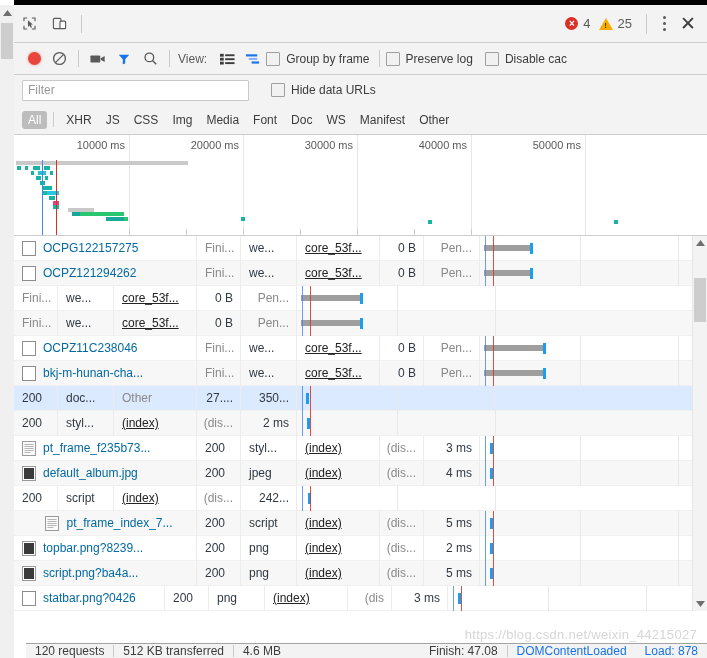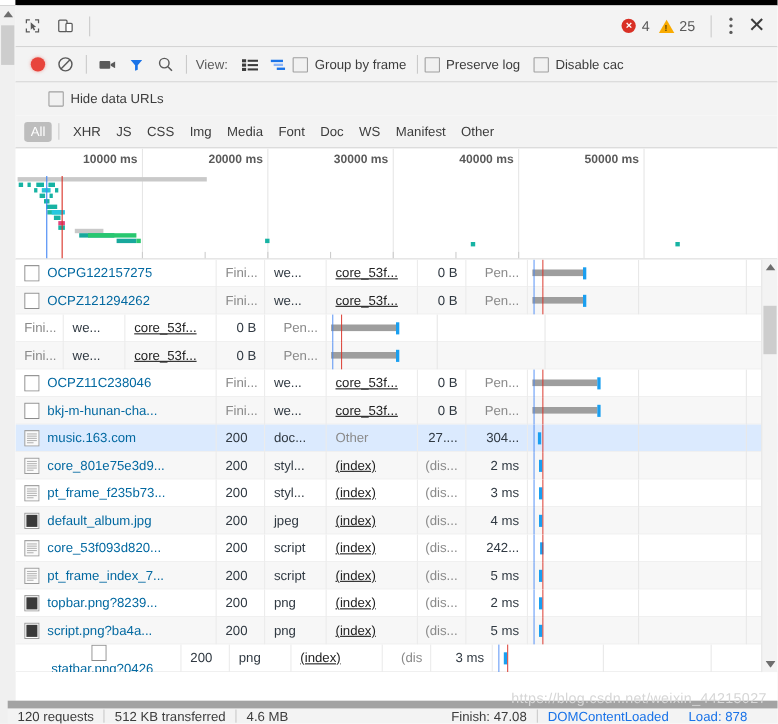--- a/index.html
+++ b/index.html
@@ -63,21 +63,21 @@
   .filterinput{width:215px;height:19px;background:#fff;border:1px solid #c9c9c9;border-radius:1px;padding:0 5px;font-size:12px;color:#9a9a9a;line-height:19px;cursor:text;}
   .hide-urls{display:flex;align-items:center;margin-left:22px;cursor:pointer;}
 
   
   .chipbar{position:relative;height:29px;background:#f3f3f3;display:flex;align-items:center;padding-left:8px;border-bottom:1px solid #cdcdcd;}
   .chip{font-size:12px;color:#3c3c3c;padding:2px 6px;border-radius:3px;margin-right:2px;cursor:pointer;}
   .chip.active{background:#bdbdbd;color:#fff;}
   .chip-sep{width:1px;height:15px;background:#cacaca;margin:0 6px 0 4px;}
 
   
-  .overview{position:relative;height:100px;background:#fff;border-bottom:1px solid #cdcdcd;overflow:hidden;font-weight:bold;}
+  .overview{position:relative;height:100px;background:#fff;border-bottom:1px solid #cdcdcd;overflow:hidden;}
   .ov-ruler{position:absolute;left:0;top:0;width:693px;height:25px;}
   .ov-tick{position:absolute;top:0;height:100px;border-left:1px solid #e6e6e6;}
   .ov-ticklabel{position:absolute;top:4px;font-size:11px;color:#5a5a5a;text-align:right;}
   .ov-band{position:absolute;background:#c9c9c9;}
   .ov-bar{position:absolute;height:4px;}
   .ov-line{position:absolute;top:25px;bottom:0;width:1px;}
   .ov-line.blue{background:#4285f4;}
   .ov-line.red{background:#d93025;}
   .ov-bottom-ticks{position:absolute;left:0;bottom:0;width:693px;height:6px;}
   .ov-bt{position:absolute;bottom:0;width:1px;height:6px;background:#cdcdcd;}
@@ -110,21 +110,21 @@
   .wf-blue-line{position:absolute;top:0;bottom:0;width:1px;background:#4285f4;opacity:.8;}
   .wf-red-line{position:absolute;top:0;bottom:0;width:1px;background:#d93025;opacity:.85;}
 
   
   .tscroll{position:absolute;right:0;top:0;bottom:0;width:14px;background:#f3f3f3;border-left:1px solid #e6e6e6;}
   .ts-up,.ts-dn{position:absolute;left:0;width:14px;height:14px;display:flex;align-items:center;justify-content:center;}
   .ts-up{top:0;}.ts-dn{bottom:0;}
   .ts-thumb{position:absolute;left:1px;top:42px;width:12px;height:44px;background:#cdcdcd;}
 
   
-  .statusbar{position:absolute;left:7px;right:0;bottom:0;height:14px;border-top:7px solid #a3a3a3;background:#f3f3f3;display:flex;align-items:center;font-size:12px;color:#3c3c3c;overflow:hidden;}
+  .statusbar{position:absolute;left:26px;right:0;bottom:0;height:14px;border-top:1px solid #a3a3a3;background:#f3f3f3;display:flex;align-items:center;font-size:12px;color:#3c3c3c;overflow:hidden;}
   .sb-item{padding:0 9px;white-space:nowrap;}
   .sb-sep{width:1px;height:12px;background:#cacaca;}
   .sb-blue{color:#1a73e8;}
 
   
   .watermark{position:absolute;right:10px;bottom:16px;font-size:13px;color:#d6d6d6;letter-spacing:.3px;pointer-events:none;white-space:nowrap;}
 </style>
 </head>
 <body>
 
@@ -237,20 +237,21 @@
         <span class="cbox"></span>
         <span class="cbtxt">Preserve log</span>
       </div>
       <div class="cbrow" style="margin-left:9px;">
         <span class="cbox"></span>
         <span class="cbtxt">Disable cac</span>
       </div>
     </div>
 
     <div class="filterbar">
+      <div class="filterinput" title="Filter">Filter</div>
       <div class="hide-urls">
         <span class="cbox"></span>
         <span class="cbtxt">Hide data URLs</span>
       </div>
     </div>
 
     <div class="chipbar">
       <div class="chip active">All</div>
       <div class="chip-sep"></div>
       <div class="chip">XHR</div>
@@ -455,251 +456,212 @@
                 <div class="wfcol" style="left:100px;"></div>
                 <div class="wfcol" style="left:198px;"></div>
               </div>
               <div class="wfbar" style="left:4px;width:59px;"></div>
               <div class="wfcap" style="left:63px;"></div>
               <div class="wf-blue-line" style="left:5px;"></div>
               <div class="wf-red-line" style="left:13px;"></div>
             </div>
           </div>
           <div class="trow sel">
+            <div class="td" style="width:44px;">200</div>
+            <div class="td" style="width:56px;">doc...</div>
+            <div class="td" style="width:83px;">
+              <span class="dim">Other</span>
+            </div>
+            <div class="td num" style="width:44px;">27....</div>
+            <div class="td num" style="width:56px;">350...</div>
+            <div class="td wf">
+              <div class="wfgrid">
+                <div class="wfcol" style="left:100px;"></div>
+                <div class="wfcol" style="left:198px;"></div>
+              </div>
+              <div class="wfcap" style="left:9px;"></div>
+              <div class="wf-blue-line" style="left:5px;"></div>
+              <div class="wf-red-line" style="left:13px;"></div>
+            </div>
+          </div>
+          <div class="trow odd">
+            <div class="td" style="width:44px;">200</div>
+            <div class="td" style="width:56px;">styl...</div>
+            <div class="td" style="width:83px;">
+              <span class="link">(index)</span>
+            </div>
+            <div class="td num dim" style="width:44px;">(dis...</div>
+            <div class="td num" style="width:56px;">2 ms</div>
+            <div class="td wf">
+              <div class="wfgrid">
+                <div class="wfcol" style="left:100px;"></div>
+                <div class="wfcol" style="left:198px;"></div>
+              </div>
+              <div class="wfcap" style="left:10px;"></div>
+              <div class="wf-blue-line" style="left:5px;"></div>
+              <div class="wf-red-line" style="left:13px;"></div>
+            </div>
+          </div>
+          <div class="trow">
             <div class="td name-cell" style="width:183px;">
               <span class="ricon"><svg width="14" height="15" viewBox="0 0 14 15">
                   <rect x="0.5" y="0.5" width="13" height="14" fill="#fafafa" stroke="#9a9a9a"></rect>
                   <g fill="#b5b5b5">
                     <rect x="2.5" y="3" width="9" height="1"></rect>
                     <rect x="2.5" y="5" width="9" height="1"></rect>
                     <rect x="2.5" y="7" width="9" height="1"></rect>
                     <rect x="2.5" y="9" width="9" height="1"></rect>
                     <rect x="2.5" y="11" width="6" height="1"></rect>
                   </g>
                 </svg></span>
-              <span class="nametext">music.163.com</span>
-            </div>
-            <div class="td" style="width:44px;">200</div>
-            <div class="td" style="width:56px;">doc...</div>
-            <div class="td" style="width:83px;">
-              <span class="dim">Other</span>
-            </div>
-            <div class="td num" style="width:44px;">27....</div>
-            <div class="td num" style="width:56px;">304...</div>
-            <div class="td wf">
-              <div class="wfgrid">
-                <div class="wfcol" style="left:100px;"></div>
-                <div class="wfcol" style="left:198px;"></div>
-              </div>
-              <div class="wfcap" style="left:9px;"></div>
+              <span class="nametext">pt_frame_f235b73...</span>
+            </div>
+            <div class="td" style="width:44px;">200</div>
+            <div class="td" style="width:56px;">styl...</div>
+            <div class="td" style="width:83px;">
+              <span class="link">(index)</span>
+            </div>
+            <div class="td num dim" style="width:44px;">(dis...</div>
+            <div class="td num" style="width:56px;">3 ms</div>
+            <div class="td wf">
+              <div class="wfgrid">
+                <div class="wfcol" style="left:100px;"></div>
+                <div class="wfcol" style="left:198px;"></div>
+              </div>
+              <div class="wfcap" style="left:10px;"></div>
               <div class="wf-blue-line" style="left:5px;"></div>
               <div class="wf-red-line" style="left:13px;"></div>
             </div>
           </div>
           <div class="trow odd">
             <div class="td name-cell" style="width:183px;">
+              <span class="ricon"><svg width="14" height="15" viewBox="0 0 14 15">
+                  <rect x="0.5" y="0.5" width="13" height="14" fill="#fff" stroke="#9a9a9a"></rect>
+                  <rect x="2" y="2" width="10" height="11" fill="#3a3a3a"></rect>
+                </svg></span>
+              <span class="nametext">default_album.jpg</span>
+            </div>
+            <div class="td" style="width:44px;">200</div>
+            <div class="td" style="width:56px;">jpeg</div>
+            <div class="td" style="width:83px;">
+              <span class="link">(index)</span>
+            </div>
+            <div class="td num dim" style="width:44px;">(dis...</div>
+            <div class="td num" style="width:56px;">4 ms</div>
+            <div class="td wf">
+              <div class="wfgrid">
+                <div class="wfcol" style="left:100px;"></div>
+                <div class="wfcol" style="left:198px;"></div>
+              </div>
+              <div class="wfcap" style="left:10px;"></div>
+              <div class="wf-blue-line" style="left:5px;"></div>
+              <div class="wf-red-line" style="left:13px;"></div>
+            </div>
+          </div>
+          <div class="trow">
+            <div class="td" style="width:44px;">200</div>
+            <div class="td" style="width:56px;">script</div>
+            <div class="td" style="width:83px;">
+              <span class="link">(index)</span>
+            </div>
+            <div class="td num dim" style="width:44px;">(dis...</div>
+            <div class="td num" style="width:56px;">242...</div>
+            <div class="td wf">
+              <div class="wfgrid">
+                <div class="wfcol" style="left:100px;"></div>
+                <div class="wfcol" style="left:198px;"></div>
+              </div>
+              <div class="wfcap" style="left:11px;"></div>
+              <div class="wf-blue-line" style="left:5px;"></div>
+              <div class="wf-red-line" style="left:13px;"></div>
+            </div>
+          </div>
+          <div class="trow odd">
+            <div class="td name-cell" style="width:183px;justify-content:center;">
               <span class="ricon"><svg width="14" height="15" viewBox="0 0 14 15">
                   <rect x="0.5" y="0.5" width="13" height="14" fill="#fafafa" stroke="#9a9a9a"></rect>
                   <g fill="#b5b5b5">
                     <rect x="2.5" y="3" width="9" height="1"></rect>
                     <rect x="2.5" y="5" width="9" height="1"></rect>
                     <rect x="2.5" y="7" width="9" height="1"></rect>
                     <rect x="2.5" y="9" width="9" height="1"></rect>
                     <rect x="2.5" y="11" width="6" height="1"></rect>
                   </g>
                 </svg></span>
-              <span class="nametext">core_801e75e3d9...</span>
-            </div>
-            <div class="td" style="width:44px;">200</div>
-            <div class="td" style="width:56px;">styl...</div>
+              <span class="nametext">pt_frame_index_7...</span>
+            </div>
+            <div class="td" style="width:44px;">200</div>
+            <div class="td" style="width:56px;">script</div>
+            <div class="td" style="width:83px;">
+              <span class="link">(index)</span>
+            </div>
+            <div class="td num dim" style="width:44px;">(dis...</div>
+            <div class="td num" style="width:56px;">5 ms</div>
+            <div class="td wf">
+              <div class="wfgrid">
+                <div class="wfcol" style="left:100px;"></div>
+                <div class="wfcol" style="left:198px;"></div>
+              </div>
+              <div class="wfcap" style="left:10px;"></div>
+              <div class="wf-blue-line" style="left:5px;"></div>
+              <div class="wf-red-line" style="left:13px;"></div>
+            </div>
+          </div>
+          <div class="trow">
+            <div class="td name-cell" style="width:183px;">
+              <span class="ricon"><svg width="14" height="15" viewBox="0 0 14 15">
+                  <rect x="0.5" y="0.5" width="13" height="14" fill="#fff" stroke="#9a9a9a"></rect>
+                  <rect x="2" y="2" width="10" height="11" fill="#3a3a3a"></rect>
+                </svg></span>
+              <span class="nametext">topbar.png?8239...</span>
+            </div>
+            <div class="td" style="width:44px;">200</div>
+            <div class="td" style="width:56px;">png</div>
             <div class="td" style="width:83px;">
               <span class="link">(index)</span>
             </div>
             <div class="td num dim" style="width:44px;">(dis...</div>
             <div class="td num" style="width:56px;">2 ms</div>
             <div class="td wf">
               <div class="wfgrid">
                 <div class="wfcol" style="left:100px;"></div>
                 <div class="wfcol" style="left:198px;"></div>
               </div>
               <div class="wfcap" style="left:10px;"></div>
               <div class="wf-blue-line" style="left:5px;"></div>
               <div class="wf-red-line" style="left:13px;"></div>
             </div>
           </div>
-          <div class="trow">
-            <div class="td name-cell" style="width:183px;">
-              <span class="ricon"><svg width="14" height="15" viewBox="0 0 14 15">
-                  <rect x="0.5" y="0.5" width="13" height="14" fill="#fafafa" stroke="#9a9a9a"></rect>
-                  <g fill="#b5b5b5">
-                    <rect x="2.5" y="3" width="9" height="1"></rect>
-                    <rect x="2.5" y="5" width="9" height="1"></rect>
-                    <rect x="2.5" y="7" width="9" height="1"></rect>
-                    <rect x="2.5" y="9" width="9" height="1"></rect>
-                    <rect x="2.5" y="11" width="6" height="1"></rect>
-                  </g>
-                </svg></span>
-              <span class="nametext">pt_frame_f235b73...</span>
-            </div>
-            <div class="td" style="width:44px;">200</div>
-            <div class="td" style="width:56px;">styl...</div>
-            <div class="td" style="width:83px;">
-              <span class="link">(index)</span>
-            </div>
-            <div class="td num dim" style="width:44px;">(dis...</div>
-            <div class="td num" style="width:56px;">3 ms</div>
-            <div class="td wf">
-              <div class="wfgrid">
-                <div class="wfcol" style="left:100px;"></div>
-                <div class="wfcol" style="left:198px;"></div>
-              </div>
-              <div class="wfcap" style="left:10px;"></div>
-              <div class="wf-blue-line" style="left:5px;"></div>
-              <div class="wf-red-line" style="left:13px;"></div>
-            </div>
-          </div>
           <div class="trow odd">
             <div class="td name-cell" style="width:183px;">
               <span class="ricon"><svg width="14" height="15" viewBox="0 0 14 15">
                   <rect x="0.5" y="0.5" width="13" height="14" fill="#fff" stroke="#9a9a9a"></rect>
                   <rect x="2" y="2" width="10" height="11" fill="#3a3a3a"></rect>
                 </svg></span>
-              <span class="nametext">default_album.jpg</span>
-            </div>
-            <div class="td" style="width:44px;">200</div>
-            <div class="td" style="width:56px;">jpeg</div>
-            <div class="td" style="width:83px;">
-              <span class="link">(index)</span>
-            </div>
-            <div class="td num dim" style="width:44px;">(dis...</div>
-            <div class="td num" style="width:56px;">4 ms</div>
-            <div class="td wf">
-              <div class="wfgrid">
-                <div class="wfcol" style="left:100px;"></div>
-                <div class="wfcol" style="left:198px;"></div>
-              </div>
-              <div class="wfcap" style="left:10px;"></div>
-              <div class="wf-blue-line" style="left:5px;"></div>
-              <div class="wf-red-line" style="left:13px;"></div>
-            </div>
-          </div>
-          <div class="trow">
-            <div class="td name-cell" style="width:183px;">
-              <span class="ricon"><svg width="14" height="15" viewBox="0 0 14 15">
-                  <rect x="0.5" y="0.5" width="13" height="14" fill="#fafafa" stroke="#9a9a9a"></rect>
-                  <g fill="#b5b5b5">
-                    <rect x="2.5" y="3" width="9" height="1"></rect>
-                    <rect x="2.5" y="5" width="9" height="1"></rect>
-                    <rect x="2.5" y="7" width="9" height="1"></rect>
-                    <rect x="2.5" y="9" width="9" height="1"></rect>
-                    <rect x="2.5" y="11" width="6" height="1"></rect>
-                  </g>
-                </svg></span>
-              <span class="nametext">core_53f093d820...</span>
-            </div>
-            <div class="td" style="width:44px;">200</div>
-            <div class="td" style="width:56px;">script</div>
-            <div class="td" style="width:83px;">
-              <span class="link">(index)</span>
-            </div>
-            <div class="td num dim" style="width:44px;">(dis...</div>
-            <div class="td num" style="width:56px;">242...</div>
-            <div class="td wf">
-              <div class="wfgrid">
-                <div class="wfcol" style="left:100px;"></div>
-                <div class="wfcol" style="left:198px;"></div>
-              </div>
-              <div class="wfcap" style="left:11px;"></div>
-              <div class="wf-blue-line" style="left:5px;"></div>
-              <div class="wf-red-line" style="left:13px;"></div>
-            </div>
-          </div>
-          <div class="trow odd">
-            <div class="td name-cell" style="width:183px;">
-              <span class="ricon"><svg width="14" height="15" viewBox="0 0 14 15">
-                  <rect x="0.5" y="0.5" width="13" height="14" fill="#fafafa" stroke="#9a9a9a"></rect>
-                  <g fill="#b5b5b5">
-                    <rect x="2.5" y="3" width="9" height="1"></rect>
-                    <rect x="2.5" y="5" width="9" height="1"></rect>
-                    <rect x="2.5" y="7" width="9" height="1"></rect>
-                    <rect x="2.5" y="9" width="9" height="1"></rect>
-                    <rect x="2.5" y="11" width="6" height="1"></rect>
-                  </g>
-                </svg></span>
-              <span class="nametext">pt_frame_index_7...</span>
-            </div>
-            <div class="td" style="width:44px;">200</div>
-            <div class="td" style="width:56px;">script</div>
+              <span class="nametext">script.png?ba4a...</span>
+            </div>
+            <div class="td" style="width:44px;">200</div>
+            <div class="td" style="width:56px;">png</div>
             <div class="td" style="width:83px;">
               <span class="link">(index)</span>
             </div>
             <div class="td num dim" style="width:44px;">(dis...</div>
             <div class="td num" style="width:56px;">5 ms</div>
             <div class="td wf">
               <div class="wfgrid">
                 <div class="wfcol" style="left:100px;"></div>
                 <div class="wfcol" style="left:198px;"></div>
               </div>
               <div class="wfcap" style="left:10px;"></div>
               <div class="wf-blue-line" style="left:5px;"></div>
               <div class="wf-red-line" style="left:13px;"></div>
             </div>
           </div>
           <div class="trow">
-            <div class="td name-cell" style="width:183px;">
-              <span class="ricon"><svg width="14" height="15" viewBox="0 0 14 15">
-                  <rect x="0.5" y="0.5" width="13" height="14" fill="#fff" stroke="#9a9a9a"></rect>
-                  <rect x="2" y="2" width="10" height="11" fill="#3a3a3a"></rect>
-                </svg></span>
-              <span class="nametext">topbar.png?8239...</span>
-            </div>
-            <div class="td" style="width:44px;">200</div>
-            <div class="td" style="width:56px;">png</div>
-            <div class="td" style="width:83px;">
-              <span class="link">(index)</span>
-            </div>
-            <div class="td num dim" style="width:44px;">(dis...</div>
-            <div class="td num" style="width:56px;">2 ms</div>
-            <div class="td wf">
-              <div class="wfgrid">
-                <div class="wfcol" style="left:100px;"></div>
-                <div class="wfcol" style="left:198px;"></div>
-              </div>
-              <div class="wfcap" style="left:10px;"></div>
-              <div class="wf-blue-line" style="left:5px;"></div>
-              <div class="wf-red-line" style="left:13px;"></div>
-            </div>
-          </div>
-          <div class="trow odd">
-            <div class="td name-cell" style="width:183px;">
-              <span class="ricon"><svg width="14" height="15" viewBox="0 0 14 15">
-                  <rect x="0.5" y="0.5" width="13" height="14" fill="#fff" stroke="#9a9a9a"></rect>
-                  <rect x="2" y="2" width="10" height="11" fill="#3a3a3a"></rect>
-                </svg></span>
-              <span class="nametext">script.png?ba4a...</span>
-            </div>
-            <div class="td" style="width:44px;">200</div>
-            <div class="td" style="width:56px;">png</div>
-            <div class="td" style="width:83px;">
-              <span class="link">(index)</span>
-            </div>
-            <div class="td num dim" style="width:44px;">(dis...</div>
-            <div class="td num" style="width:56px;">5 ms</div>
-            <div class="td wf">
-              <div class="wfgrid">
-                <div class="wfcol" style="left:100px;"></div>
-                <div class="wfcol" style="left:198px;"></div>
-              </div>
-              <div class="wfcap" style="left:10px;"></div>
-              <div class="wf-blue-line" style="left:5px;"></div>
-              <div class="wf-red-line" style="left:13px;"></div>
-            </div>
-          </div>
-          <div class="trow">
-            <div class="td name-cell" style="width:151px;flex-direction:column;">
+            <div class="td name-cell" style="width:151px;">
               <span class="ricon"><svg width="14" height="15" viewBox="0 0 14 15">
                   <rect x="0.5" y="0.5" width="13" height="14" fill="#fff" stroke="#8c8c8c"></rect>
                 </svg></span>
               <span class="nametext">statbar.png?0426</span>
             </div>
             <div class="td" style="width:44px;">200</div>
             <div class="td" style="width:56px;">png</div>
             <div class="td" style="width:83px;">
               <span class="link">(index)</span>
             </div>

